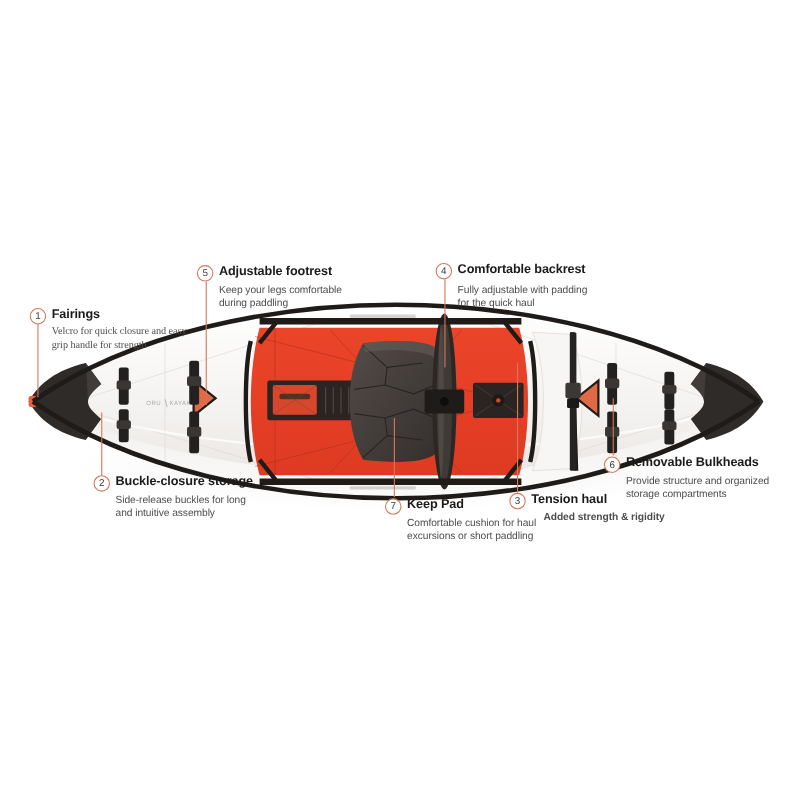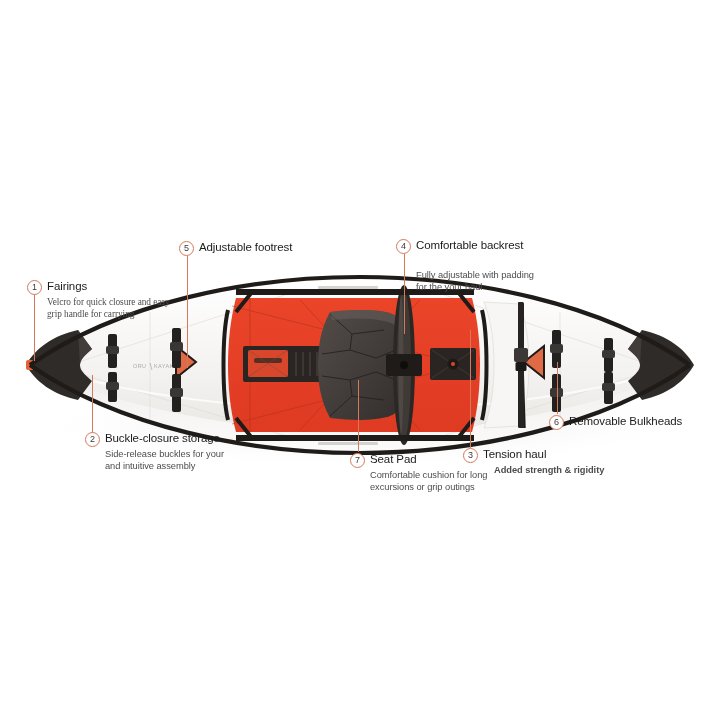--- a/index.html
+++ b/index.html
@@ -24,21 +24,21 @@
     font-size:9px;
     line-height:13px;
     text-align:center;
     box-sizing:border-box;
     background:#fff;
     position:relative;
     top:1px;
   }
   .co-title{
     font-size:11.5px;
-    font-weight:normal;
+    font-weight:bold;
     color:#1b1b1b;
     letter-spacing:-0.1px;
     white-space:nowrap;
     line-height:14px;
   }
   .co-body{
     font-size:9.3px;
     color:#4d4d4d;
     line-height:12.4px;
     letter-spacing:-0.05px;
@@ -269,74 +269,82 @@
   <div class="leader" style="left:557px;top:362px;height:52px;"></div>
   <div class="leader" style="left:358px;top:380px;height:72px;"></div>
 
   <div class="callout" style="left:27px;top:279px;">
     <div class="co-head">
       <div class="co-num">1</div>
       <div class="co-title">Fairings</div>
     </div>
     <div class="co-body" style="margin-left:20px;margin-top:2px;font-family:Liberation Serif, serif;">
       <div>Velcro for quick closure and easy</div>
-      <div>grip handle for carrying</div>
+      <div>grip handle for strength</div>
     </div>
   </div>
 
   <div class="callout" style="left:85px;top:431px;">
     <div class="co-head">
       <div class="co-num">2</div>
       <div class="co-title">Buckle-closure storage</div>
     </div>
     <div class="co-body" style="margin-left:20px;margin-top:2px;">
-      <div>Side-release buckles for your</div>
+      <div>Side-release buckles for long</div>
       <div>and intuitive assembly</div>
     </div>
   </div>
 
   <div class="callout" style="left:463px;top:447px;">
     <div class="co-head">
       <div class="co-num">3</div>
       <div class="co-title">Tension haul</div>
     </div>
     <div class="co-body" style="margin-left:31px;margin-top:2px;font-weight:bold;">
       <div>Added strength &amp; rigidity</div>
     </div>
   </div>
 
   <div class="callout" style="left:396px;top:238px;">
     <div class="co-head">
       <div class="co-num">4</div>
       <div class="co-title">Comfortable backrest</div>
     </div>
-    <div class="co-body" style="margin-left:20px;margin-top:16px;">
+    <div class="co-body" style="margin-left:20px;margin-top:4px;">
       <div>Fully adjustable with padding</div>
-      <div>for the your haul</div>
+      <div>for the quick haul</div>
     </div>
   </div>
 
   <div class="callout" style="left:179px;top:240px;">
     <div class="co-head">
       <div class="co-num">5</div>
       <div class="co-title">Adjustable footrest</div>
     </div>
+    <div class="co-body" style="margin-left:20px;margin-top:2px;">
+      <div>Keep your legs comfortable</div>
+      <div>during paddling</div>
+    </div>
   </div>
 
   <div class="callout" style="left:549px;top:414px;">
     <div class="co-head">
       <div class="co-num">6</div>
       <div class="co-title">Removable Bulkheads</div>
     </div>
+    <div class="co-body" style="margin-left:20px;margin-top:2px;">
+      <div>Provide structure and organized</div>
+      <div>storage compartments</div>
+    </div>
   </div>
 
   <div class="callout" style="left:350px;top:452px;">
     <div class="co-head">
       <div class="co-num">7</div>
-      <div class="co-title">Seat Pad</div>
+      <div class="co-title">Keep Pad</div>
     </div>
     <div class="co-body" style="margin-left:20px;margin-top:2px;">
-      <div>Comfortable cushion for long</div>
-      <div>excursions or grip outings</div>
+      <div>Comfortable cushion for haul</div>
+      <div>excursions or short paddling</div>
     </div>
   </div>
 
 </div>
 
 </body></html>

